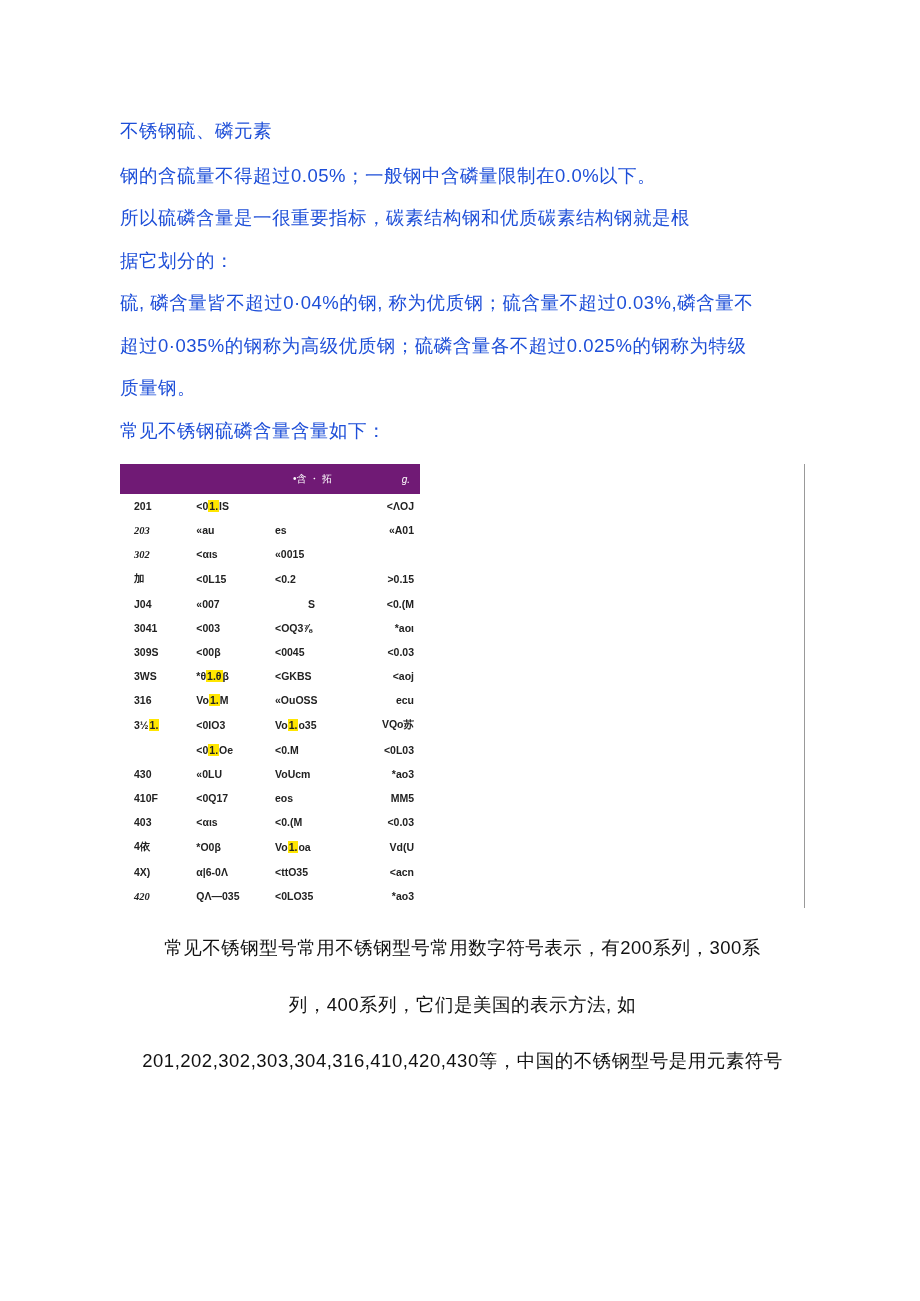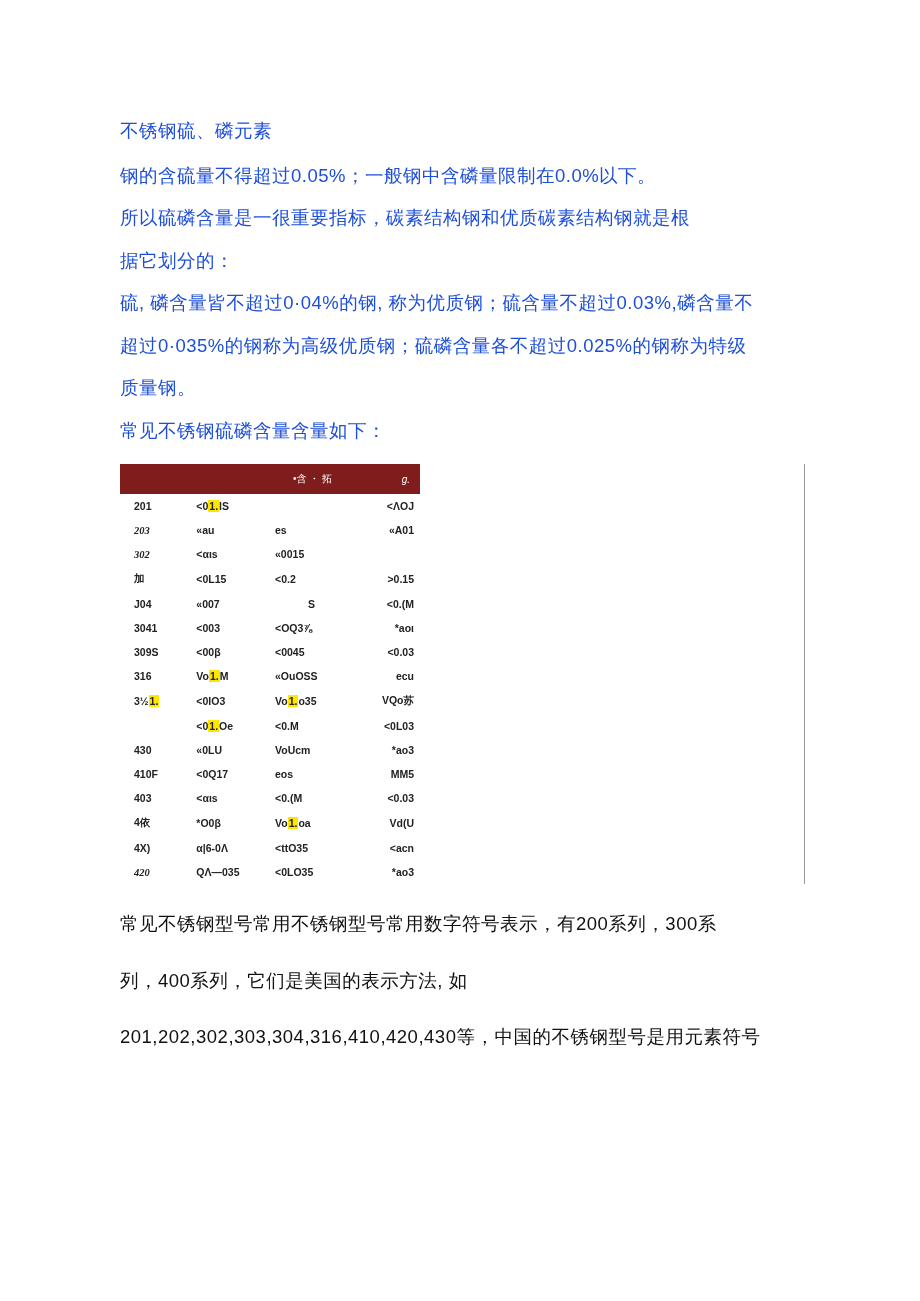--- a/index.html
+++ b/index.html
@@ -20,21 +20,21 @@
     .table-wrap {
       margin: 12px 0 16px 0;
       border-right: 1px solid #999;
     }
     table {
       border-collapse: collapse;
       width: 300px;
       font-size: 11px;
     }
     thead tr {
-      background: #7f1d1d;
+      background: #701a75;
       color: #fff;
       padding-left: 32px;
     }
     thead th {
       font-weight: 400;
       padding: 8px 6px;
       text-align: left;
       font-size: 10px;
     }
     thead th:first-child { width: 68px; }
@@ -55,20 +55,21 @@
     .hl {
       background: #ffe600;
       padding: 0 1px;
     }
     .footer-para {
       font-size: 18.5px;
       line-height: 1.75;
       color: #111;
       letter-spacing: 0.5px;
       margin-top: 24px;
+      text-align: center;
     }
   </style>
 </head>
 <body>
 
 <div class="para">不锈钢硫、磷元素</div>
 <div class="para section-gap">钢的含硫量不得超过0.05%；一般钢中含磷量限制在0.0%以下。</div>
 <div class="para">所以硫磷含量是一很重要指标，碳素结构钢和优质碳素结构钢就是根</div>
 <div class="para">据它划分的：</div>
 <div class="para">硫, 磷含量皆不超过0·04%的钢, 称为优质钢；硫含量不超过0.03%,磷含量不</div>
@@ -123,20 +124,26 @@
           <td>&lt;OQ3⅞</td>
           <td>*aoι</td>
         </tr>
         <tr>
           <td>309S</td>
           <td>&lt;00β</td>
           <td>&lt;0045</td>
           <td>&lt;0.03</td>
         </tr>
         <tr>
+          <td>3WS</td>
+          <td><span>*θ</span><span class="hl">1.θ</span><span>β</span></td>
+          <td>&lt;GKBS</td>
+          <td>&lt;aoj</td>
+        </tr>
+        <tr>
           <td>316</td>
           <td><span>Vo</span><span class="hl">1.</span><span>M</span></td>
           <td>«OuOSS</td>
           <td>ecu</td>
         </tr>
         <tr>
           <td><span>3½</span><span class="hl">1.</span></td>
           <td>&lt;0IO3</td>
           <td><span>Vo</span><span class="hl">1.</span><span>o35</span></td>
           <td>VQo苏</td>

